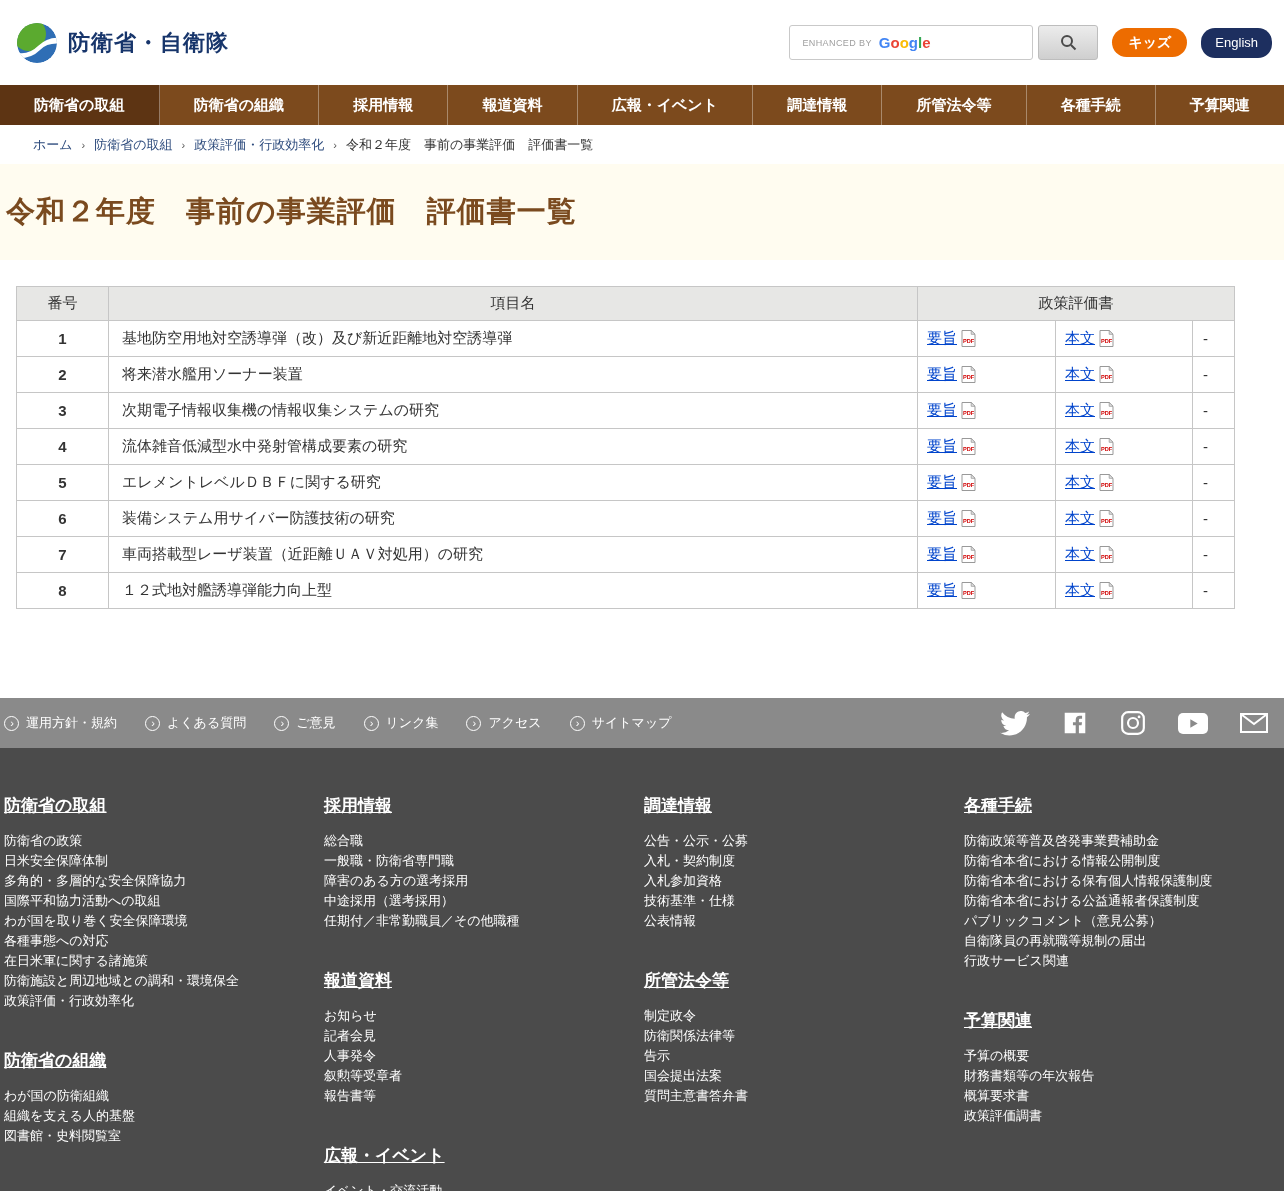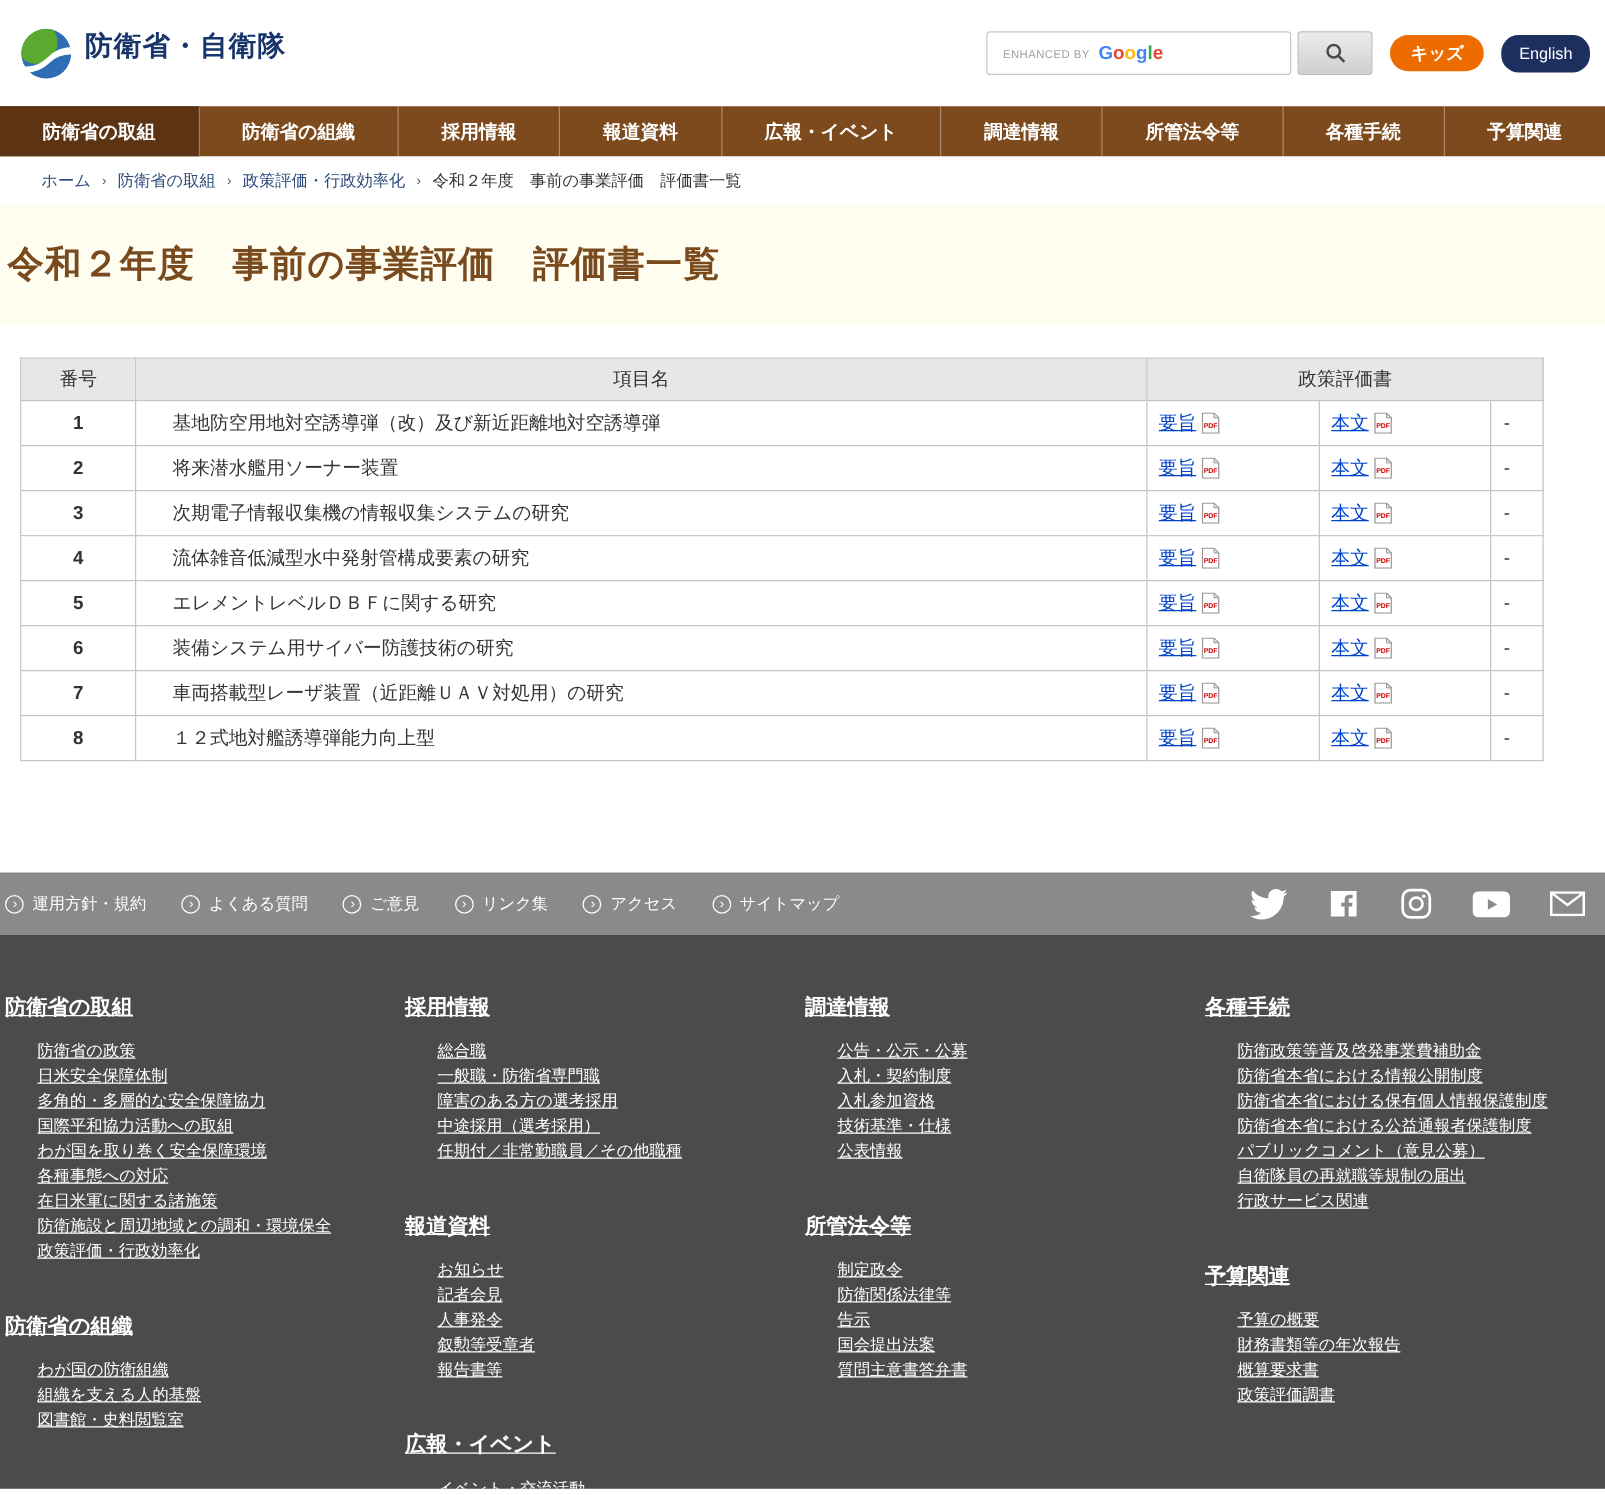--- a/index.html
+++ b/index.html
@@ -6,21 +6,21 @@
   html,body { background:#fff; }
   body {
     width:1284px; height:1196px; overflow:hidden;
     font-family:"Liberation Sans","DejaVu Sans",sans-serif;
     color:#333;
   }
   a { cursor:pointer; }
 
   
   .site-header { height:85px; display:flex; align-items:center; padding:0 12px 0 16px; background:#fff; }
-  .logo { display:flex; gap:10px; cursor:pointer; }
+  .logo { display:flex; align-items:center; gap:10px; cursor:pointer; }
   .logo-text { font-size:22px; font-weight:bold; color:#17356b; letter-spacing:1px; }
   .header-right { margin-left:auto; display:flex; align-items:center; gap:14px; }
   .search { display:flex; align-items:center; gap:5px; }
   .search-field { width:244px; height:35px; border:1px solid #c9c9c9; border-radius:3px; background:#fff;
     display:flex; align-items:center; gap:7px; padding:0 12px; cursor:text; }
   .enhanced { font-size:9px; color:#9e9e9e; letter-spacing:.4px; }
   .google-word { font-size:15px; font-weight:bold; color:#5f6368; }
   .search-button { width:60px; height:35px; border:1px solid #bdbdbd; border-radius:3px;
     background:linear-gradient(#ececec,#cfcfcf); display:flex; align-items:center; justify-content:center; cursor:pointer; }
   .kids-button { min-width:66px; height:29px; padding:0 16px; border:none; border-radius:15px;
@@ -47,21 +47,21 @@
   .title-band { background:var(--title_background,#fffcf0); height:96px; display:flex; align-items:center; }
   .page-title { font-size:29px; font-weight:bold; color:var(--title_text,#7a4a1f); padding-left:6px; letter-spacing:1px; }
 
   
   .eval-table { border-collapse:collapse; table-layout:fixed; width:1218px; margin:26px 0 0 16px;
     font-size:15px; color:#333; }
   .eval-table th, .eval-table td { border:1px solid #c6c6c6; }
   .eval-table thead th { background:#e7e7e5; height:34px; font-weight:normal; text-align:center; }
   .eval-table td { height:36px; background:#fff; }
   td.cell-num { text-align:center; font-weight:bold; }
-  td.cell-item { padding-left:29px; }
+  td.cell-item { padding-left:13px; }
   td.cell-doc { padding-left:9px; }
   td.cell-dash { padding-left:10px; }
   .doc-link { text-decoration:none; display:inline-flex; align-items:center; gap:4px; }
   .doc-link-text { color:var(--link_blue,#0044cc); text-decoration:underline; }
 
   
   .utility-bar { margin-top:89px; height:50px; background:var(--footer_bar,#8a8a8a);
     display:flex; align-items:center; padding:0 14px 0 4px; }
   .utility-links { display:flex; align-items:center; gap:28px; }
   .utility-link { display:inline-flex; align-items:center; gap:7px; color:#fff; font-size:13px; text-decoration:none; }
@@ -70,21 +70,21 @@
   .social { margin-left:auto; display:flex; align-items:center; gap:32px; padding-right:2px; }
   .social-link { display:inline-flex; }
 
   
   .footer-main { background:var(--footer_background,#4b4b4b); height:443px; overflow:hidden;
     display:flex; padding:46px 0 0 4px; }
   .footer-col { width:320px; }
   .footer-section { margin-bottom:38px; }
   .footer-heading { display:inline-block; color:#fff; font-size:17px; font-weight:bold;
     text-decoration:underline; margin-bottom:14px; }
-  .footer-link { display:block; color:#fff; font-size:13px; text-decoration:underline; line-height:20px;margin-left:26px; }
+  .footer-link { display:block; color:#fff; font-size:13px; line-height:20px; }
 </style>
 </head>
 <body>
 
 <header class="site-header">
   <div class="logo">
     <svg width="42" height="42" viewBox="0 0 42 42">
       <defs>
           <clipPath id="lc">
             <circle cx="21" cy="21" r="20"></circle>

